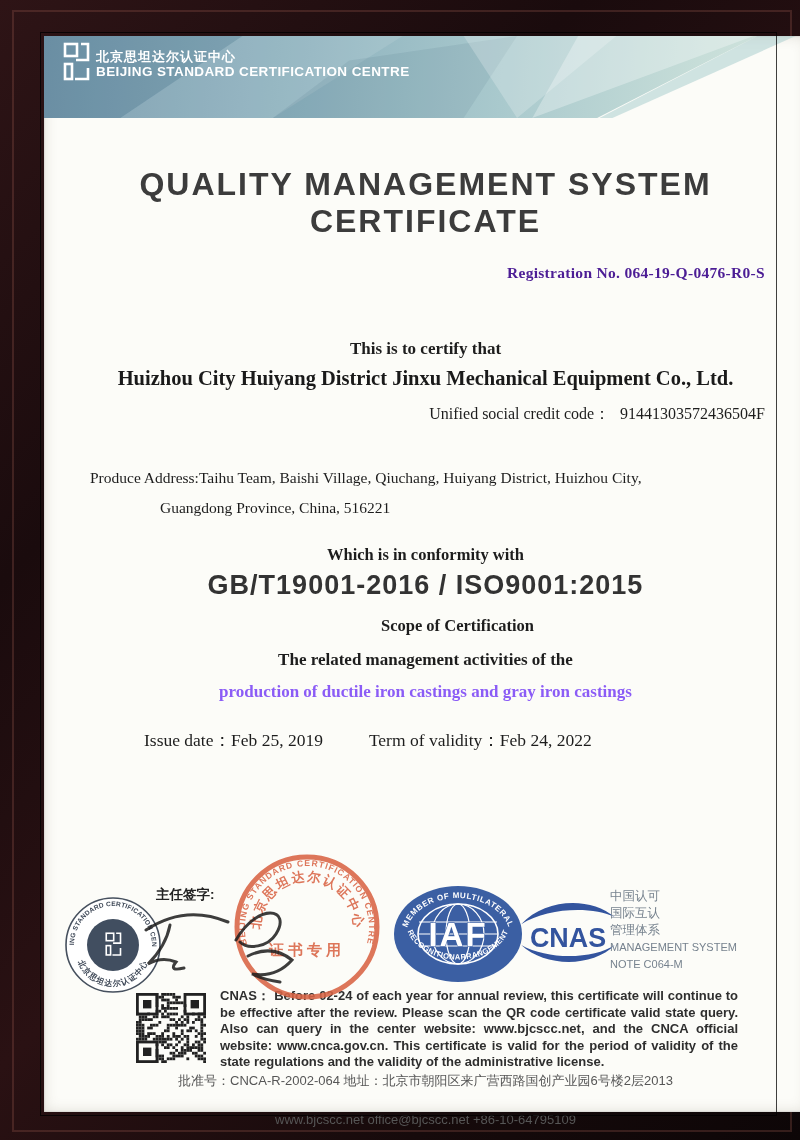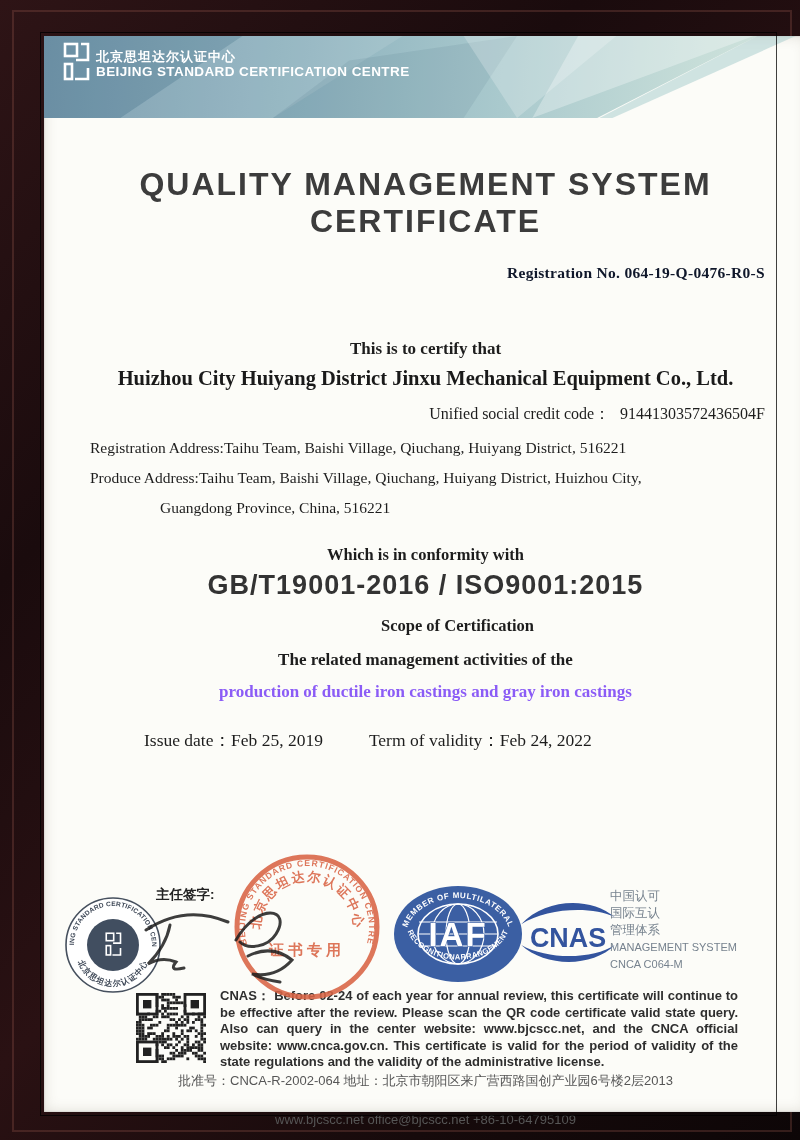--- a/index.html
+++ b/index.html
@@ -28,21 +28,21 @@
   .banner-logo{position:absolute;left:19px;top:6px;}
   .org-cn{position:absolute;left:52px;top:12px;color:#fff;font-family:"Liberation Sans",sans-serif;
     font-size:13px;font-weight:bold;letter-spacing:1px;}
   .org-en{position:absolute;left:52px;top:28px;color:#fff;font-family:"Liberation Sans",sans-serif;
     font-size:13.5px;font-weight:bold;letter-spacing:.4px;}
   
   .abs{position:absolute;}
   .ctr{width:100%;text-align:center;}
   .title{top:130px;color:#3c3c3c;font-family:"Liberation Sans",sans-serif;font-weight:bold;
     font-size:32px;line-height:37px;letter-spacing:2px;}
-  .regno{top:228px;right:42px;font-weight:bold;font-size:15.5px;color:#0f172a;letter-spacing:.3px;}
+  .regno{top:228px;right:42px;font-weight:bold;font-size:15.5px;color:#4c1d95;letter-spacing:.3px;}
   .certify{top:303px;font-weight:bold;font-size:17px;color:#1d1d1d;}
   .company{top:331px;font-weight:bold;font-size:20.5px;color:#1a1a1a;}
   .credit{top:368px;right:42px;font-size:16px;color:#1d1d1d;}
   .credit b{font-weight:normal;margin-left:10px;}
   .addr{left:46px;font-size:15.5px;color:#1d1d1d;}
   .addr3{left:116px;font-size:15.5px;color:#1d1d1d;}
   .conformity{top:509px;font-weight:bold;font-size:16.5px;color:#1d1d1d;}
   .standard{top:534px;font-family:"Liberation Sans",sans-serif;font-weight:bold;font-size:27px;
     letter-spacing:1px;color:#333;text-align:center;}
   .scopeh{top:580px;font-weight:bold;font-size:16.5px;color:#1d1d1d;margin-left:32px;}
@@ -96,21 +96,20 @@
       <div>CERTIFICATE</div>
     </div>
 
     <div class="abs regno">Registration  No.  064-19-Q-0476-R0-S</div>
 
     <div class="abs ctr company">Huizhou City Huiyang District Jinxu Mechanical Equipment Co., Ltd.</div>
     <div class="abs ctr certify">This is to certify that</div>
 
     <div class="abs credit"><span>Unified social credit code：</span><b>91441303572436504F</b></div>
 
-    <div class="abs addr" style="top:403px">Registration Address:Taihu Team, Baishi Village, Qiuchang, Huiyang District, 516221</div>
     <div class="abs addr" style="top:433px">Produce Address:Taihu Team, Baishi Village, Qiuchang, Huiyang District, Huizhou City,</div>
     <div class="abs addr3" style="top:463px">Guangdong Province, China, 516221</div>
 
     <div class="abs ctr conformity">Which is in conformity with</div>
     <div class="abs ctr standard">GB/T19001-2016 / ISO9001:2015</div>
     <div class="abs ctr scopeh">Scope of Certification</div>
     <div class="abs ctr scope1">The related management activities of the</div>
     <div class="abs ctr scope2">production of ductile iron castings and gray iron castings</div>
 
     <div class="abs dates">
@@ -189,21 +188,21 @@
       <path d="M6,34 C34,4 86,2 114,26 C88,13 36,15 6,34 Z" fill="#33549e"></path>
       <text x="60" y="60" text-anchor="middle" font-family="Liberation Sans, sans-serif" font-size="31" font-weight="bold" fill="#33549e" letter-spacing="0">CNAS</text>
       <path d="M6,58 C34,84 88,84 114,58 C90,74 38,76 6,58 Z" fill="#33549e"></path>
     </svg>
 
     <div class="abs cnas-text">
       <div>中国认可</div>
       <div>国际互认</div>
       <div>管理体系</div>
       <div class="en">MANAGEMENT SYSTEM</div>
-      <div class="en">CNCA C064-M</div>
+      <div class="en">NOTE C064-M</div>
     </div>
 
     <div class="abs qr" id="qr"><svg width="70" height="70" viewBox="0 0 70 70">
           <rect x="19.60" y="0.00" width="2.80" height="2.80" fill="#222"></rect>
           <rect x="25.20" y="0.00" width="2.80" height="2.80" fill="#222"></rect>
           <rect x="28.00" y="0.00" width="2.80" height="2.80" fill="#222"></rect>
           <rect x="30.80" y="0.00" width="2.80" height="2.80" fill="#222"></rect>
           <rect x="33.60" y="0.00" width="2.80" height="2.80" fill="#222"></rect>
           <rect x="36.40" y="0.00" width="2.80" height="2.80" fill="#222"></rect>
           <rect x="19.60" y="2.80" width="2.80" height="2.80" fill="#222"></rect>

